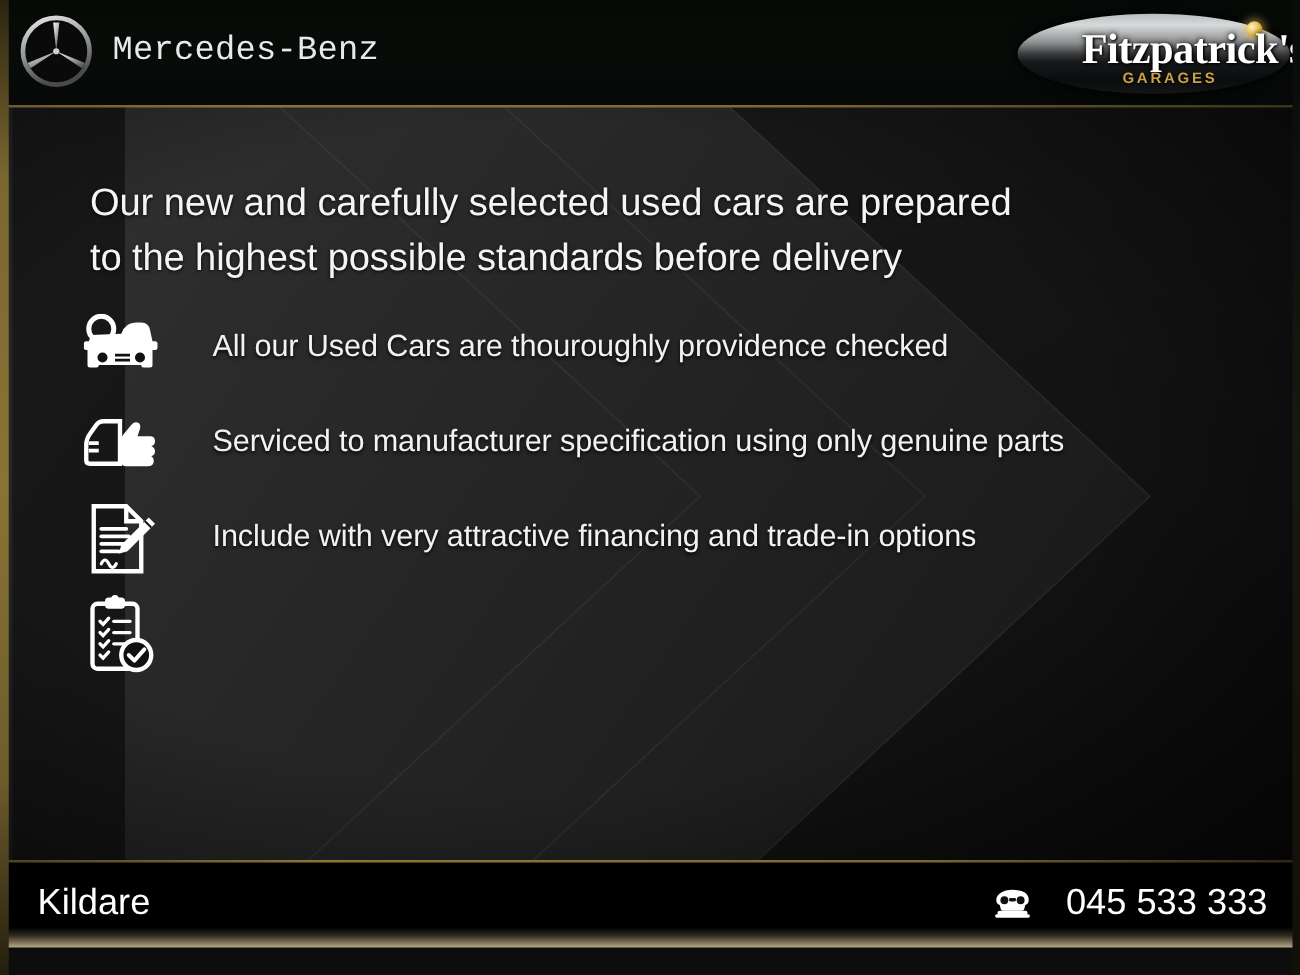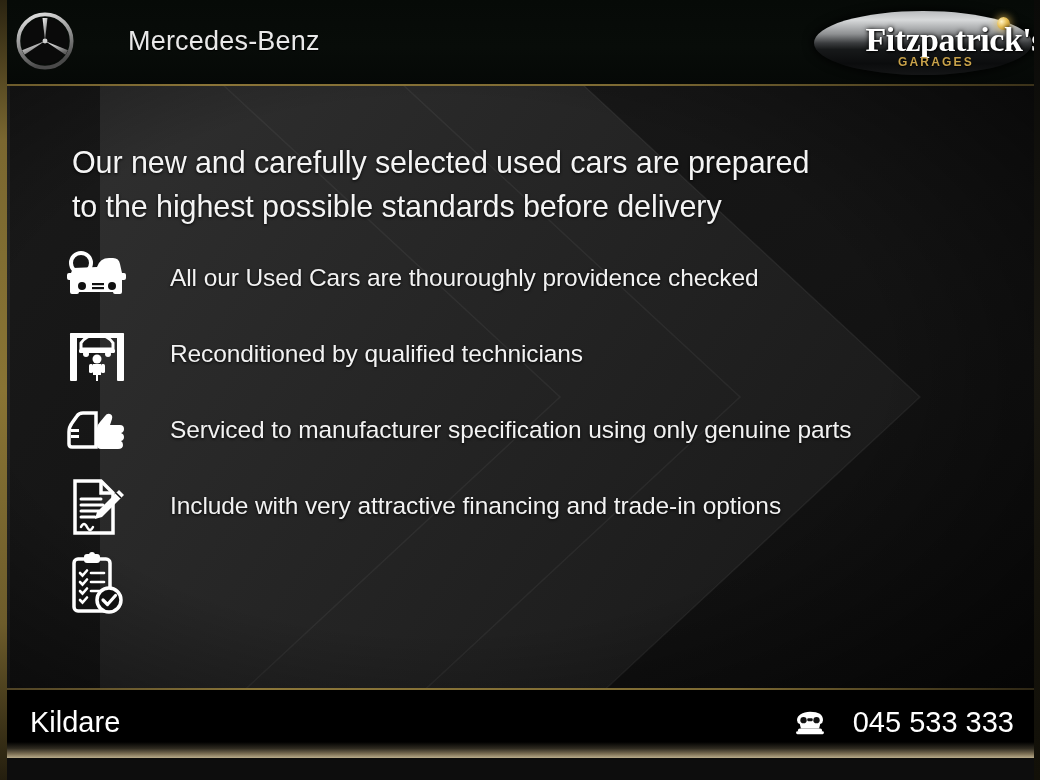--- a/index.html
+++ b/index.html
@@ -41,26 +41,25 @@
     display: flex;
     align-items: center;
     gap: 14px;
   }
   .mb-star {
     width: 62px; height: 62px;
     display: block;
   }
   .mb-word {
     color: #e9e9e9;
-    font-family: Liberation Sans, sans-serif;
+    font-family: Liberation Mono, monospace;
     font-size: 27px;
     letter-spacing: 0.2px;
     white-space: nowrap;
     text-shadow: 0 1px 1px #000;
-    margin-left: 38px;
   }
 
   
   .fitz {
     position: absolute;
     right: 8px; top: 7px;
     width: 218px; height: 72px;
   }
   .fitz-oval {
     position: absolute;
@@ -348,38 +347,20 @@
               <circle cx="45" cy="35" r="4" fill="#111"></circle>
               <rect x="25" y="32" width="12" height="2.2" fill="#111"></rect>
               <rect x="25" y="36" width="12" height="2.2" fill="#111"></rect>
               <circle cx="14" cy="12" r="10" fill="none" stroke="#ffffff" stroke-width="4"></circle>
               <rect x="5" y="19" width="5" height="9" rx="2" transform="rotate(45 7 23)"></rect>
             </svg>
           </span>
           <span class="txt">All our Used Cars are thouroughly providence checked</span>
         </div>
 
-        <div class="bullet">
-          <span class="ico">
-            <svg width="58" height="56" viewBox="0 0 58 56" fill="#ffffff" aria-hidden="true">
-              <rect x="2" y="6" width="7" height="48" rx="1"></rect>
-              <rect x="49" y="6" width="7" height="48" rx="1"></rect>
-              <rect x="2" y="6" width="54" height="5" rx="1.5"></rect>
-              <path d="M13 16 q5-8 16-8 t16 8 v6 H13z" fill="none" stroke="#ffffff" stroke-width="3"></path>
-              <rect x="11" y="22" width="36" height="4" rx="1.5"></rect>
-              <circle cx="18" cy="27" r="3"></circle>
-              <circle cx="40" cy="27" r="3"></circle>
-              <circle cx="29" cy="32" r="4.5"></circle>
-              <path d="M25 37 h8 v11 h-3 v6 h-2 v-6 h-3z"></path>
-              <rect x="21" y="37" width="4" height="9" rx="1.5"></rect>
-              <rect x="33" y="37" width="4" height="9" rx="1.5"></rect>
-            </svg>
-          </span>
-          <span class="txt">Reconditioned by qualified technicians</span>
-        </div>
 
         <div class="bullet">
           <span class="ico">
             <svg width="60" height="50" viewBox="0 0 60 50" fill="#ffffff" aria-hidden="true">
               <path d="M2 26 q0-5 3-9 l5-7 q2-3 6-3 h13 v34 H5 q-3 0-3-3z" fill="none" stroke="#ffffff" stroke-width="3.5"></path>
               <rect x="4" y="23" width="8" height="3"></rect>
               <rect x="4" y="29" width="8" height="3"></rect>
               <path d="M30 22 q0-3 3-6 l5-6 q2-3 5-2 q3 1 2 5 l-2 6 h10 q4 0 4 4 q0 3-3 4 q3 1 3 4 q0 3-3 4 q2 1 2 4 q0 4-5 4 H34 q-4 0-4-4z"></path>
             </svg>
           </span>

